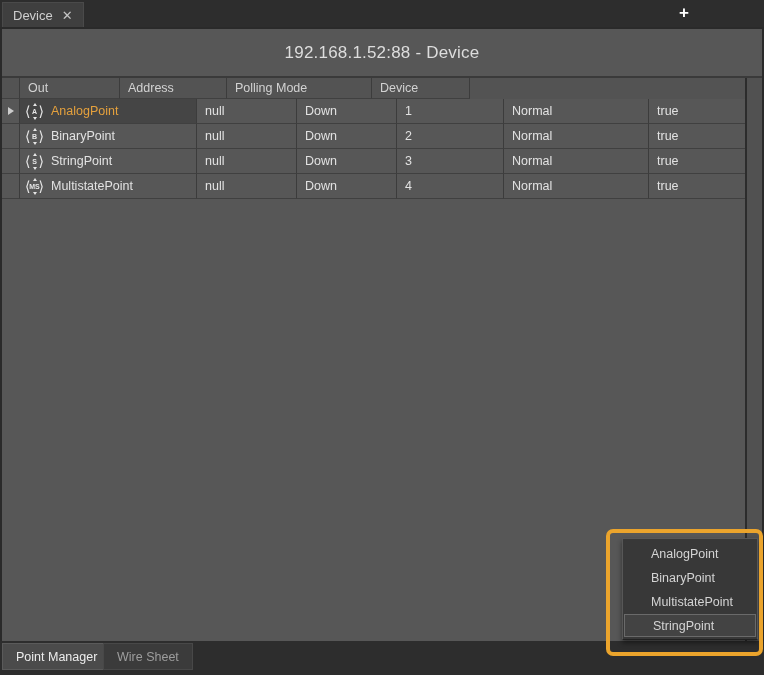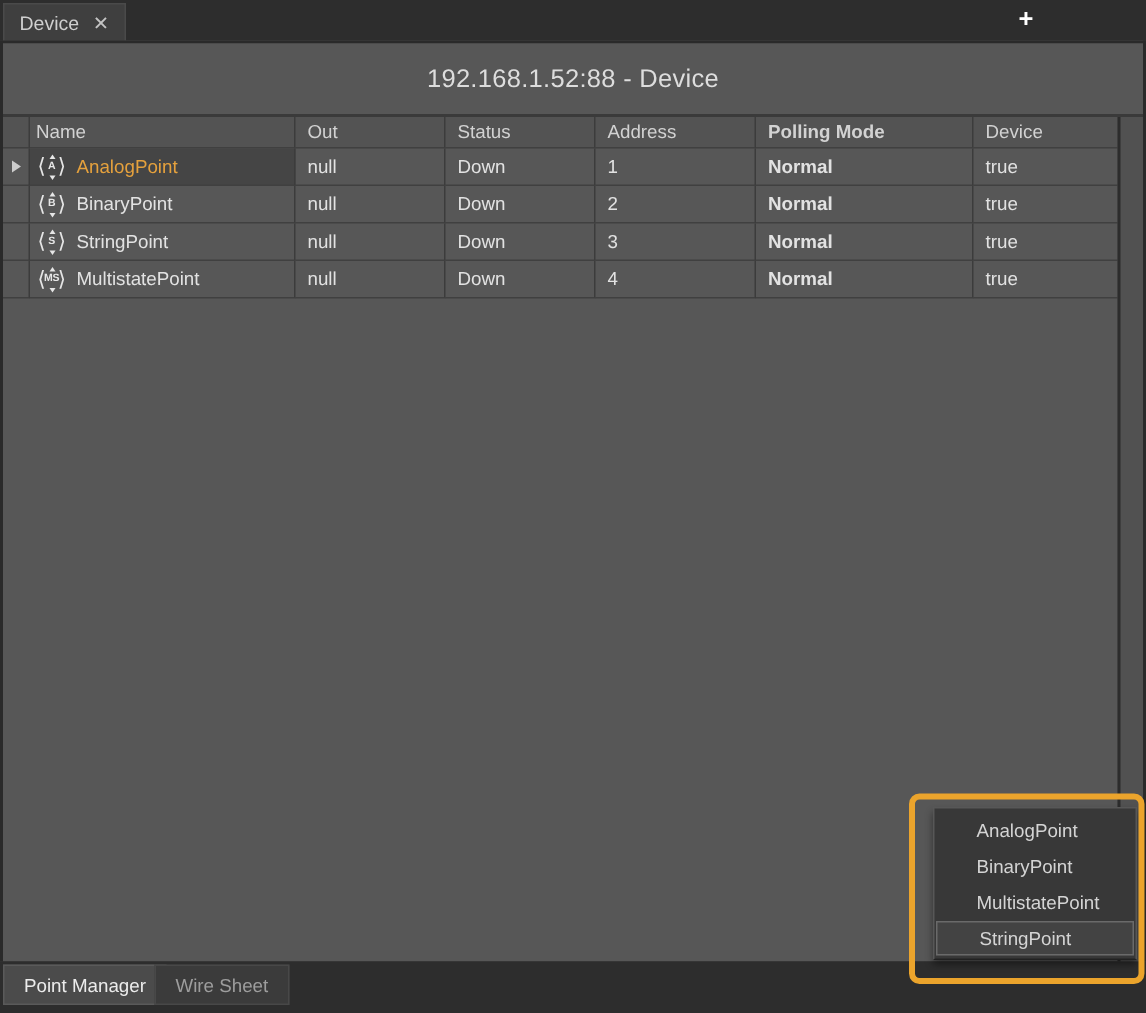--- a/index.html
+++ b/index.html
@@ -44,21 +44,21 @@
     border-right:1px solid #3c3c3c; border-bottom:1px solid #404040;
     display:flex; align-items:center; padding:0 8px;
     font-size:12.5px; color:#e2e2e2; overflow:hidden; white-space:nowrap;
   }
   .hcell { color:#d2d2d2; font-size:12.5px; }
   .c-gut  { width:18px; padding:0; justify-content:center; }
   .c-name { width:177px; padding-left:4px; gap:6px; }
   .c-out  { width:100px; }
   .c-stat { width:100px; }
   .c-addr { width:107px; }
-  .c-poll { width:145px;font-weight:bold; }
+  .c-poll { width:145px; }
   .c-en   { width:98px;  }
   .row.sel .c-name { background:#454545; }
   .row.sel .name-label { color:#e5a13d; }
   .row-arrow { width:0; height:0; border-left:6px solid #cccccc; border-top:4px solid transparent; border-bottom:4px solid transparent; }
 
   
   .pt-icon { position:relative; width:21px; height:17px; flex:none; color:#e6e6e6; }
   .pt-icon::before { content:"\27E8"; position:absolute; left:1px; top:50%; transform:translateY(-50%); font-size:14px; }
   .pt-icon::after  { content:"\27E9"; position:absolute; right:1px; top:50%; transform:translateY(-50%); font-size:14px; }
   .pt-letter { position:absolute; left:50%; top:50%; transform:translate(-50%,-50%); font-size:7px; font-weight:bold; }
@@ -118,23 +118,21 @@
   <div class="frame">
 
     <div class="titlebar">
       <span class="title">192.168.1.52:88 - Device</span>
     </div>
 
     <div class="grid">
 
       <div class="row hrow">
         <div class="cell hcell c-gut"></div>
-        <div class="cell hcell c-name">Name</div>
         <div class="cell hcell c-out">Out</div>
-        <div class="cell hcell c-stat">Status</div>
         <div class="cell hcell c-addr">Address</div>
         <div class="cell hcell c-poll">Polling Mode</div>
         <div class="cell hcell c-en">Device</div>
       </div>
 
       <div class="row sel">
         <div class="cell c-gut">
           <span class="row-arrow"></span>
         </div>
         <div class="cell c-name">

